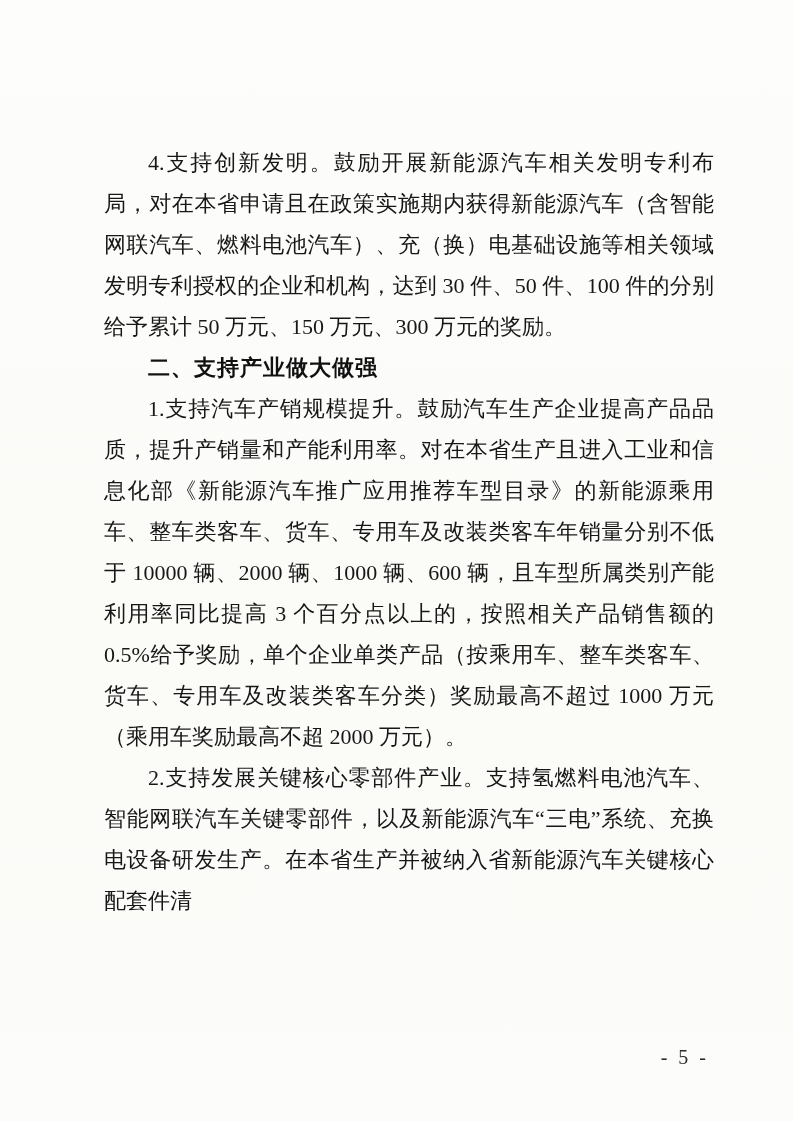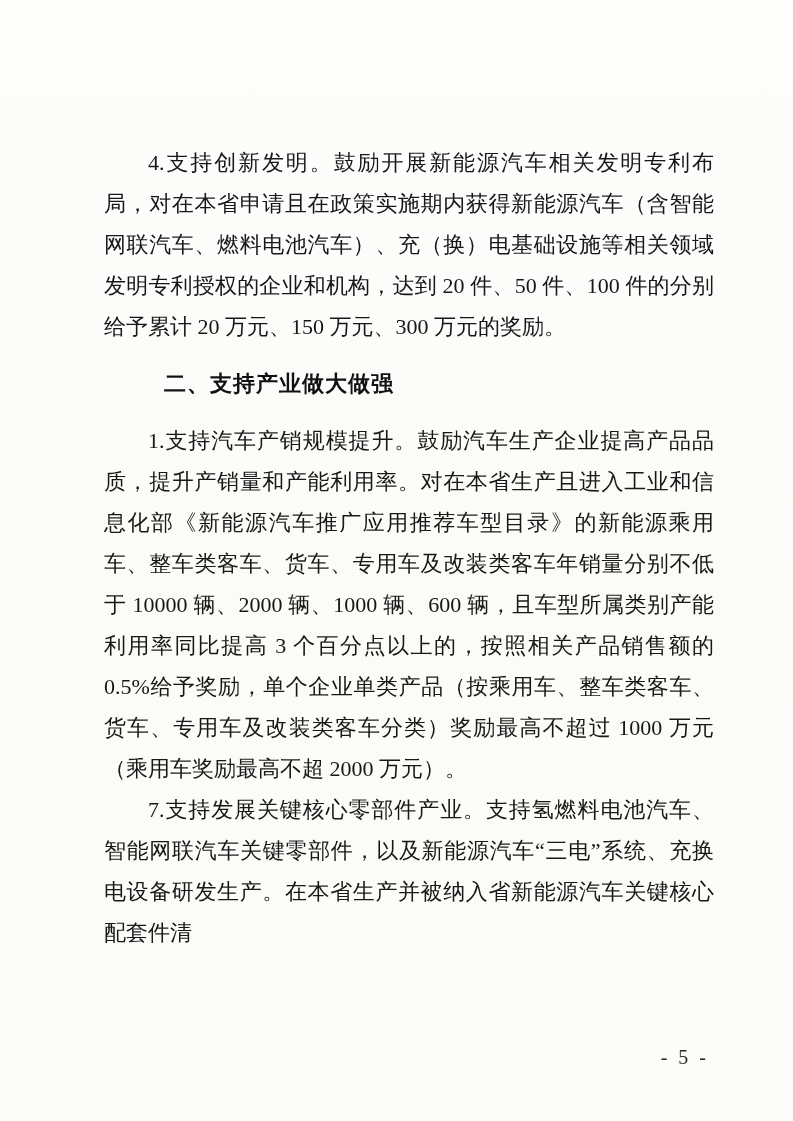--- a/index.html
+++ b/index.html
@@ -31,21 +31,21 @@
     text-justify: inter-ideograph;
   }
   .para {
     margin: 0;
     text-indent: 2em;
   }
   .lead {
     font-weight: normal;
   }
   .section-heading {
-    margin: 16px;
+    margin: 0;
     text-indent: 2em;
     font-weight: bold;
     font-family: "Liberation Sans", "DejaVu Sans", sans-serif;
     font-size: 22px;
     letter-spacing: 1px;
     color: #111;
   }
   .page-number {
     position: absolute;
     right: 84px;
@@ -55,25 +55,25 @@
     color: #2b2b2b;
     font-family: "Liberation Serif", "DejaVu Serif", serif;
   }
 </style>
 </head>
 <body>
 
 <div class="page">
   <div class="content">
 
-    <p class="para"><span class="lead">4.支持创新发明。</span><span>鼓励开展新能源汽车相关发明专利布局，对在本省申请且在政策实施期内获得新能源汽车（含智能网联汽车、燃料电池汽车）、充（换）电基础设施等相关领域发明专利授权的企业和机构，达到 20 件、50 件、100 件的分别给予累计 20 万元、150 万元、300 万元的奖励。</span></p>
+    <p class="para"><span class="lead">4.支持创新发明。</span><span>鼓励开展新能源汽车相关发明专利布局，对在本省申请且在政策实施期内获得新能源汽车（含智能网联汽车、燃料电池汽车）、充（换）电基础设施等相关领域发明专利授权的企业和机构，达到 30 件、50 件、100 件的分别给予累计 50 万元、150 万元、300 万元的奖励。</span></p>
 
     <p class="section-heading">二、支持产业做大做强</p>
 
 
     <p class="para"><span class="lead">1.支持汽车产销规模提升。</span><span>鼓励汽车生产企业提高产品品质，提升产销量和产能利用率。对在本省生产且进入工业和信息化部《新能源汽车推广应用推荐车型目录》的新能源乘用车、整车类客车、货车、专用车及改装类客车年销量分别不低于 10000 辆、2000 辆、1000 辆、600 辆，且车型所属类别产能利用率同比提高 3 个百分点以上的，按照相关产品销售额的 0.5%给予奖励，单个企业单类产品（按乘用车、整车类客车、货车、专用车及改装类客车分类）奖励最高不超过 1000 万元（乘用车奖励最高不超 2000 万元）。</span></p>
 
-    <p class="para"><span class="lead">7.支持发展关键核心零部件产业。</span><span>支持氢燃料电池汽车、智能网联汽车关键零部件，以及新能源汽车“三电”系统、充换电设备研发生产。在本省生产并被纳入省新能源汽车关键核心配套件清</span></p>
+    <p class="para"><span class="lead">2.支持发展关键核心零部件产业。</span><span>支持氢燃料电池汽车、智能网联汽车关键零部件，以及新能源汽车“三电”系统、充换电设备研发生产。在本省生产并被纳入省新能源汽车关键核心配套件清</span></p>
 
   </div>
 
   <div class="page-number">- 5 -</div>
 </div>
 
 </body></html>

